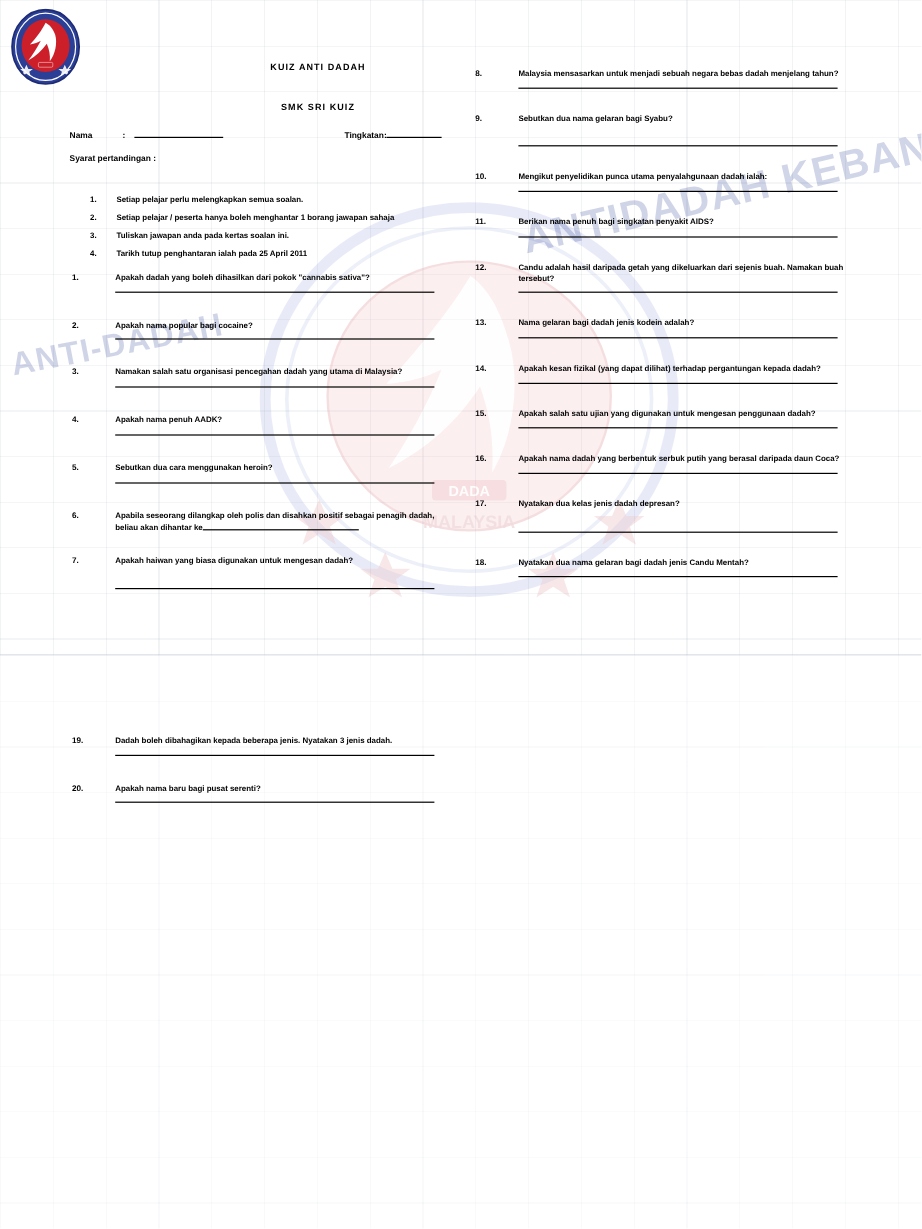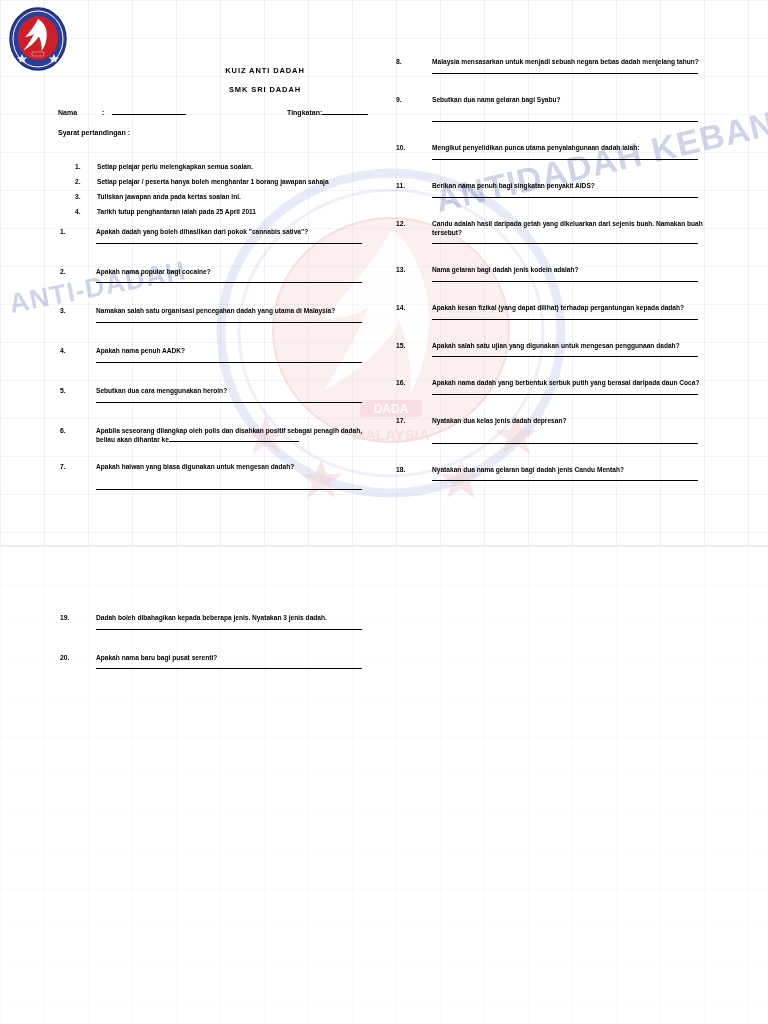--- a/index.html
+++ b/index.html
@@ -77,21 +77,21 @@
   .doc-heading {
     position: absolute;
     left: 150px;
     width: 230px;
     text-align: center;
     font-size: 7.5px;
     font-weight: bold;
     letter-spacing: 0.9px;
     color: #000;
   }
-  .doc-heading.title    { top: 66px; }
+  .doc-heading.title    { top: 51px; }
   .doc-heading.subtitle { top: 85px; }
 
   .name-row {
     position: absolute;
     left: 58px;
     top: 106px;
     width: 330px;
     font-size: 7px;
     font-weight: bold;
     color: #000;
@@ -225,21 +225,21 @@
         <polygon points="14,47 15.6,50.5 19.4,50.5 16.4,52.8 17.6,56.5 14,54.2 10.4,56.5 11.6,52.8 8.6,50.5 12.4,50.5"></polygon>
         <polygon points="46,47 47.6,50.5 51.4,50.5 48.4,52.8 49.6,56.5 46,54.2 42.4,56.5 43.6,52.8 40.6,50.5 44.4,50.5"></polygon>
       </g>
       <ellipse cx="30" cy="32" rx="28" ry="31" fill="none" stroke="#1d2c74" stroke-width="1.4"></ellipse>
     </svg>
   </div>
 
   <div class="page1">
 
     <div class="doc-heading title">KUIZ ANTI DADAH</div>
-    <div class="doc-heading subtitle">SMK SRI DADAH</div>
+    <div class="doc-heading subtitle">SMK SRI KUIZ</div>
 
     <div class="name-row">
       <span class="name-label">Nama</span><span class="name-colon">:</span><span class="blank-ul name-blank"></span>
     </div>
 
     <div class="form-row">
       <span>Tingkatan:</span><span class="blank-ul form-blank"></span>
     </div>
 
     <div class="terms-title">Syarat pertandingan :</div>

